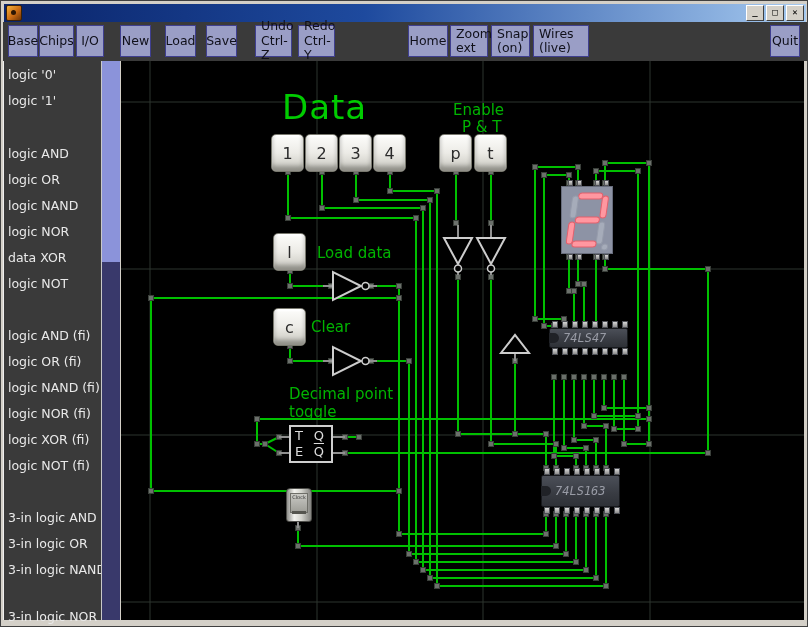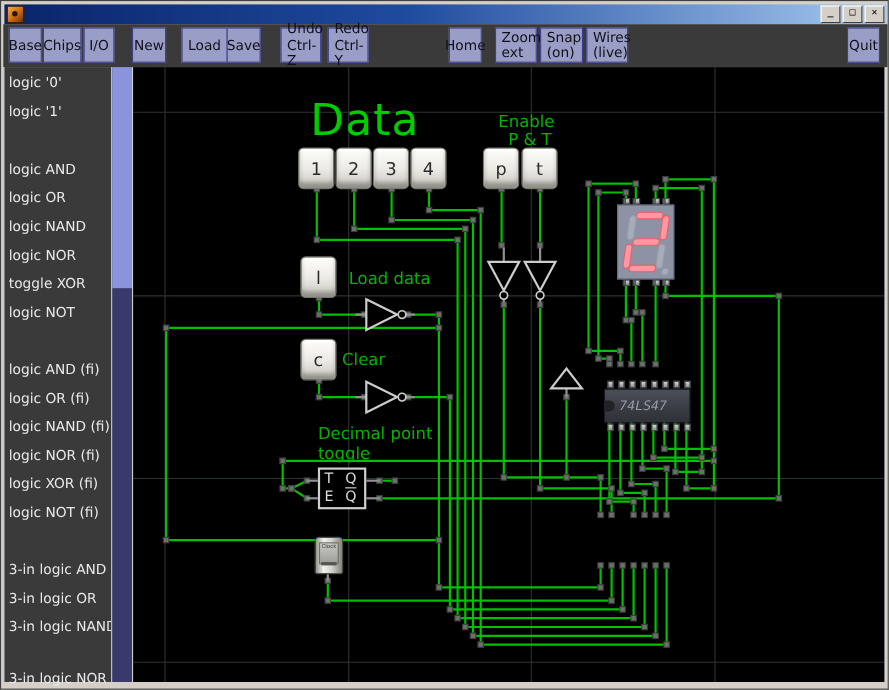--- a/index.html
+++ b/index.html
@@ -26,21 +26,21 @@
   
   .sidebar{position:absolute;left:2px;top:60px;width:104px;height:559px;background:#3a3a3a;
     border-left:1px solid #efefef;box-sizing:border-box;}
   .side-item{position:absolute;left:4px;color:#e9e9e9;font-size:12.5px;white-space:nowrap;cursor:default;}
   .scrollbar{position:absolute;left:100px;top:60px;width:19px;height:559px;background:#39396b;border-left:1px solid #c9c9c9;box-sizing:border-box;}
   .scroll-thumb{position:absolute;left:0;top:0;width:100%;height:201px;background:#8b93da;}
   
   .canvas{position:absolute;left:120px;top:60px;width:683px;height:559px;background:#000;overflow:hidden;}
   .canvas svg{position:absolute;left:0;top:0;}
   .glabel{position:absolute;color:#00b400;font-size:15px;white-space:nowrap;}
-  .glabel.big{font-size:40px;color:#00cc00;letter-spacing:1px;}
+  .glabel.big{font-size:34px;color:#00cc00;letter-spacing:1px;}
   .keycap{position:absolute;width:33px;height:38px;border-radius:5px;
     background:linear-gradient(180deg,#fdfdfb 0%,#ecebe6 50%,#c6c5bd 100%);
     border:1px solid #78786e;box-shadow:inset 0 -5px 4px rgba(40,40,35,.35),inset 0 2px 2px #fff;
     color:#2b2b2b;font-size:16px;display:flex;align-items:center;justify-content:center;box-sizing:border-box;}
   .chip{position:absolute;background:linear-gradient(180deg,#4b4f58 0%,#383b42 60%,#2e3137 100%);
     border:1px solid #17191d;border-radius:2px;color:#989ba5;font-size:12px;
     font-family:"DejaVu Sans Mono",monospace;font-style:italic;display:flex;align-items:center;
     padding-left:13px;box-sizing:border-box;}
   .chip-notch{position:absolute;left:-1px;top:50%;width:10px;height:10px;transform:translateY(-50%);
     background:#202227;border-radius:0 10px 10px 0;}
@@ -75,62 +75,62 @@
       </div>
       <div class="tb-btn center" style="left: 36px; width: 35px;">
         <span>Chips</span>
       </div>
       <div class="tb-btn center" style="left: 73px; width: 28px;">
         <span>I/O</span>
       </div>
       <div class="tb-btn center" style="left: 117px; width: 31px;">
         <span>New</span>
       </div>
-      <div class="tb-btn center" style="left: 162px; width: 42px;">
+      <div class="tb-btn center" style="left: 162px; width: 31px;">
         <span>Load</span>
       </div>
       <div class="tb-btn center" style="left: 203px; width: 31px;">
         <span>Save</span>
       </div>
       <div class="tb-btn" style="left: 252px; width: 37px;">
         <span>Undo</span>
         <span>Ctrl-Z</span>
       </div>
       <div class="tb-btn" style="left: 295px; width: 37px;">
         <span>Redo</span>
         <span>Ctrl-Y</span>
       </div>
-      <div class="tb-btn center" style="left: 405px; width: 30px;">
+      <div class="tb-btn center" style="left: 405px; width: 40px;">
         <span>Home</span>
       </div>
       <div class="tb-btn" style="left: 447px; width: 38px;">
         <span>Zoom</span>
         <span>ext</span>
       </div>
       <div class="tb-btn" style="left: 488px; width: 39px;">
         <span>Snap</span>
         <span>(on)</span>
       </div>
-      <div class="tb-btn" style="left: 530px; width: 38px;">
+      <div class="tb-btn" style="left: 530px; width: 56px;">
         <span>Wires</span>
         <span>(live)</span>
       </div>
       <div class="tb-btn center" style="left: 767px; width: 30px;">
         <span>Quit</span>
       </div>
     </div>
 
   <div class="sidebar" id="sidebar">
       <div class="side-item" style="top: 6px;">logic '0'</div>
       <div class="side-item" style="top: 32px;">logic '1'</div>
       <div class="side-item" style="top: 85px;">logic AND</div>
       <div class="side-item" style="top: 111px;">logic OR</div>
       <div class="side-item" style="top: 137px;">logic NAND</div>
       <div class="side-item" style="top: 163px;">logic NOR</div>
-      <div class="side-item" style="top: 189px;">toggle XOR</div>
+      <div class="side-item" style="top: 189px;">data XOR</div>
       <div class="side-item" style="top: 215px;">logic NOT</div>
       <div class="side-item" style="top: 267px;">logic AND (fi)</div>
       <div class="side-item" style="top: 293px;">logic OR (fi)</div>
       <div class="side-item" style="top: 319px;">logic NAND (fi)</div>
       <div class="side-item" style="top: 345px;">logic NOR (fi)</div>
       <div class="side-item" style="top: 371px;">logic XOR (fi)</div>
       <div class="side-item" style="top: 397px; text-align: center;">logic NOT (fi)</div>
       <div class="side-item" style="top: 449px;">3-in logic AND</div>
       <div class="side-item" style="top: 475px;">3-in logic OR</div>
       <div class="side-item" style="top: 501px;">3-in logic NAND</div>
@@ -350,23 +350,43 @@
       <div class="glabel" style="left: 168px; top: 324px;">Decimal point</div>
       <div class="glabel" style="left: 168px; top: 342px;">toggle</div>
       <div class="keycap" style="left: 150px; top: 73px;">1</div>
       <div class="keycap" style="left: 184px; top: 73px;">2</div>
       <div class="keycap" style="left: 218px; top: 73px;">3</div>
       <div class="keycap" style="left: 252px; top: 73px;">4</div>
       <div class="keycap" style="left: 318px; top: 73px;">p</div>
       <div class="keycap" style="left: 353px; top: 73px;">t</div>
       <div class="keycap" style="left: 152px; top: 172px;">l</div>
       <div class="keycap" style="left: 152px; top: 247px;">c</div>
-      <div class="chip" style="left: 428px; top: 292px; width: 79px; height: 32px;">
+      <div class="chip" style="left: 428px; top: 267px; width: 79px; height: 20px;">
         <div class="chip-notch"></div>
         <span>74LS47</span>
+        <div class="pin" style="left: 2px; top: -8px;"></div>
+        <div class="pin" style="left: 2px; bottom: -8px;"></div>
+        <div class="pin" style="left: 12px; top: -8px;"></div>
+        <div class="pin" style="left: 12px; bottom: -8px;"></div>
+        <div class="pin" style="left: 22px; top: -8px;"></div>
+        <div class="pin" style="left: 22px; bottom: -8px;"></div>
+        <div class="pin" style="left: 32px; top: -8px;"></div>
+        <div class="pin" style="left: 32px; bottom: -8px;"></div>
+        <div class="pin" style="left: 42px; top: -8px;"></div>
+        <div class="pin" style="left: 42px; bottom: -8px;"></div>
+        <div class="pin" style="left: 52px; top: -8px;"></div>
+        <div class="pin" style="left: 52px; bottom: -8px;"></div>
+        <div class="pin" style="left: 62px; top: -8px;"></div>
+        <div class="pin" style="left: 62px; bottom: -8px;"></div>
+        <div class="pin" style="left: 72px; top: -8px;"></div>
+        <div class="pin" style="left: 72px; bottom: -8px;"></div>
+      </div>
+      <div class="chip" style="left: 420px; top: 414px; width: 79px; height: 32px;">
+        <div class="chip-notch"></div>
+        <span>74LS163</span>
         <div class="pin" style="left: 2px; top: -8px;"></div>
         <div class="pin" style="left: 2px; bottom: -8px;"></div>
         <div class="pin" style="left: 12px; top: -8px;"></div>
         <div class="pin" style="left: 12px; bottom: -8px;"></div>
         <div class="pin" style="left: 22px; top: -8px;"></div>
         <div class="pin" style="left: 22px; bottom: -8px;"></div>
         <div class="pin" style="left: 32px; top: -8px;"></div>
         <div class="pin" style="left: 32px; bottom: -8px;"></div>
         <div class="pin" style="left: 42px; top: -8px;"></div>
         <div class="pin" style="left: 42px; bottom: -8px;"></div>

